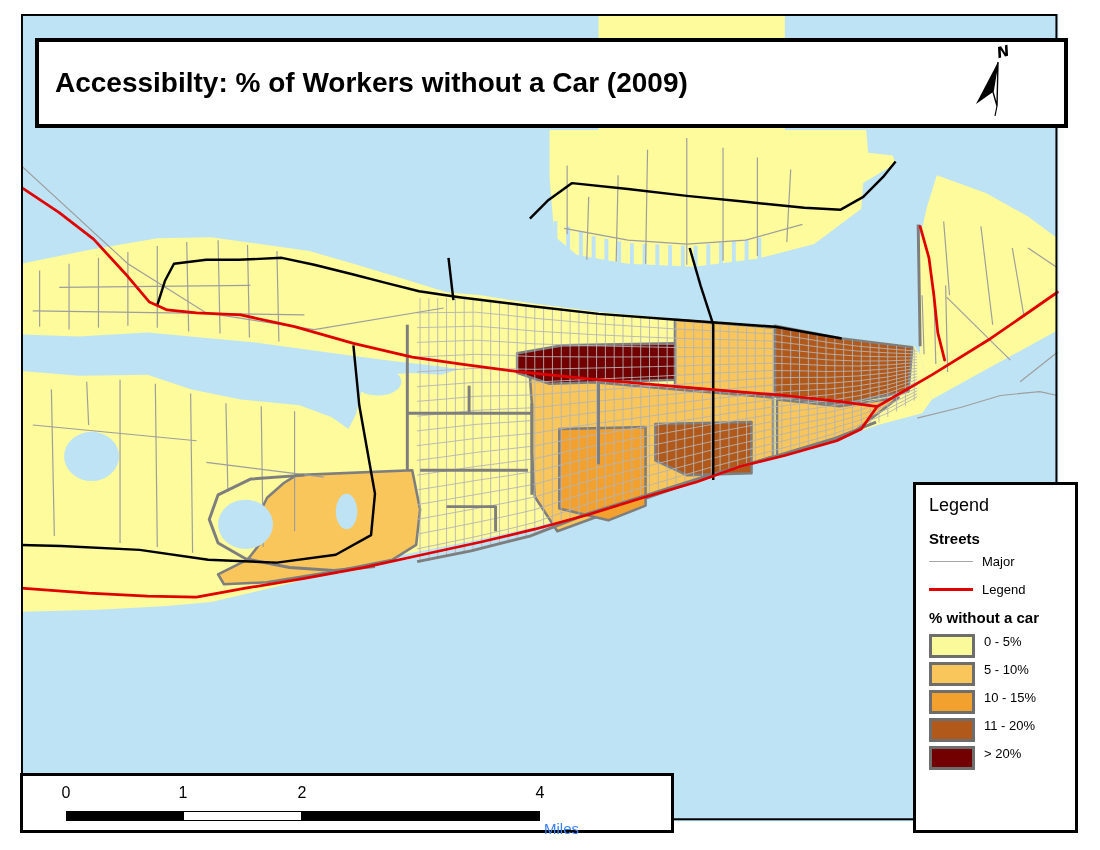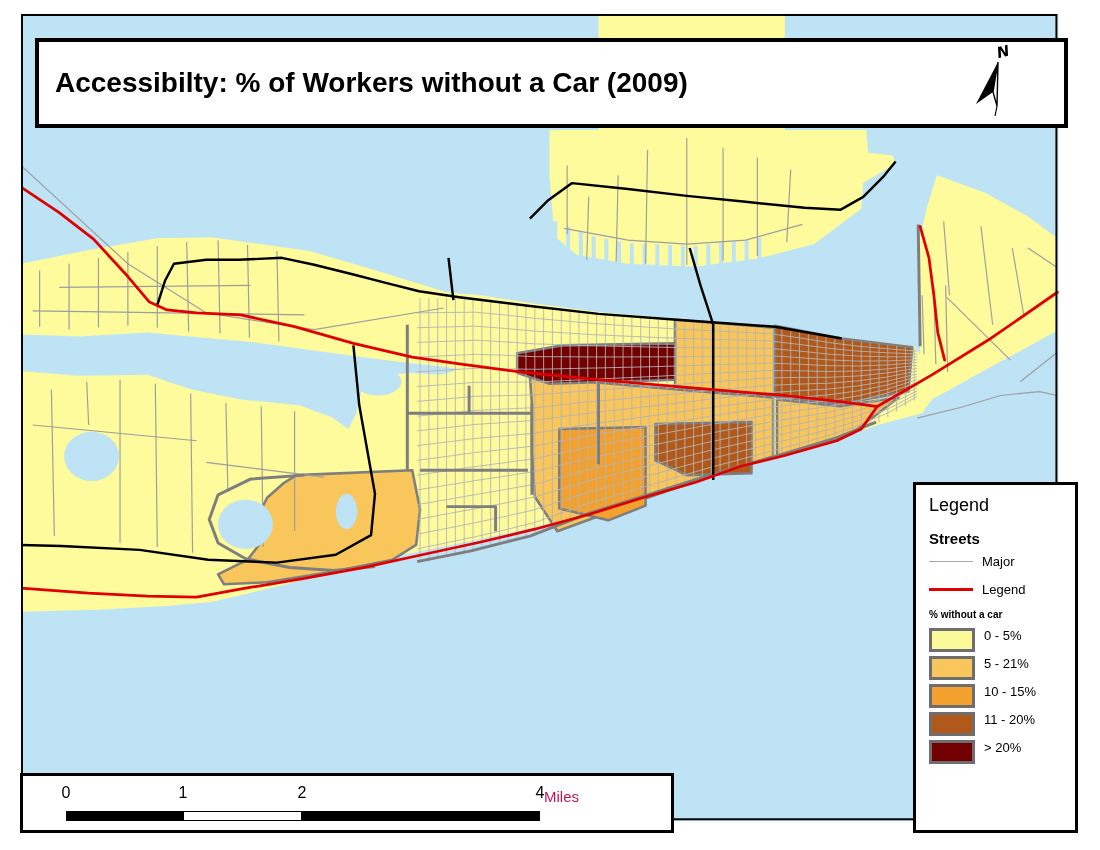--- a/index.html
+++ b/index.html
@@ -8,29 +8,29 @@
   #mapsvg{position:absolute;left:21px;top:14px;}
   .titlebox{position:absolute;left:35px;top:38px;width:1033px;height:90px;background:#fff;
             border:4px solid #000;box-sizing:border-box;}
   .titlebox .ttl{position:absolute;left:16px;top:0;height:92px;line-height:82px;
                  font-size:28px;font-weight:bold;color:#000;white-space:nowrap;}
   #northarrow{position:absolute;right:48px;top:2px;}
   .sbox{position:absolute;left:20px;top:773px;width:654px;height:60px;background:#fff;
         border:3px solid #000;box-sizing:border-box;}
   .sb-num{position:absolute;top:8px;font-size:16px;color:#000;transform:translateX(-50%);}
   .sb-seg{position:absolute;top:35px;height:10px;box-sizing:border-box;}
-  .sb-unit{position:absolute;top:12px;font-size:15px;color:#be185d;}
+  .sb-unit{position:absolute;top:44px;font-size:15px;color:#3b82f6;}
   .legend{position:absolute;left:913px;top:482px;width:165px;height:351px;background:#fff;
           border:3px solid #000;box-sizing:border-box;padding:10px 0 0 13px;overflow:hidden;}
   .lg-heading{font-size:18px;font-weight:normal;margin-bottom:14px;}
   .lg-sub{font-size:15px;font-weight:bold;}
   .street-row{height:28px;display:flex;align-items:center;}
   .line-swatch{display:inline-block;width:44px;height:0;}
   .street-row .lbl,.class-row .lbl{font-size:13px;margin-left:9px;color:#000;}
-  .lg-sub2{font-size:10px;font-weight:bold;margin:6px 0 8px 0;}
+  .lg-sub2{font-size:15px;font-weight:bold;margin:6px 0 8px 0;}
   .class-row{display:flex;align-items:flex-start;margin-bottom:4px;}
   .box-swatch{display:inline-block;width:40px;height:18px;border:3px solid #6E6E6E;}
 </style>
 </head>
 <body>
 
 <div id="stage">
 
   <svg id="mapsvg" width="1057" height="821" viewBox="21 14 1078 835" preserveAspectRatio="none">
       <rect x="21" y="14" width="1058" height="821" fill="#BEE3F4"></rect>
@@ -228,21 +228,21 @@
     </div>
 
     <div class="lg-sub2">% without a car</div>
 
     <div class="class-row">
       <span class="box-swatch" style="background: rgb(251, 250, 155);"></span>
       <span class="lbl">0 - 5%</span>
     </div>
     <div class="class-row">
       <span class="box-swatch" style="background: rgb(248, 198, 90);"></span>
-      <span class="lbl">5 - 21%</span>
+      <span class="lbl">5 - 10%</span>
     </div>
     <div class="class-row">
       <span class="box-swatch" style="background: rgb(242, 160, 46);"></span>
       <span class="lbl">10 - 15%</span>
     </div>
     <div class="class-row">
       <span class="box-swatch" style="background: rgb(176, 89, 27);"></span>
       <span class="lbl">11 - 20%</span>
     </div>
     <div class="class-row">

